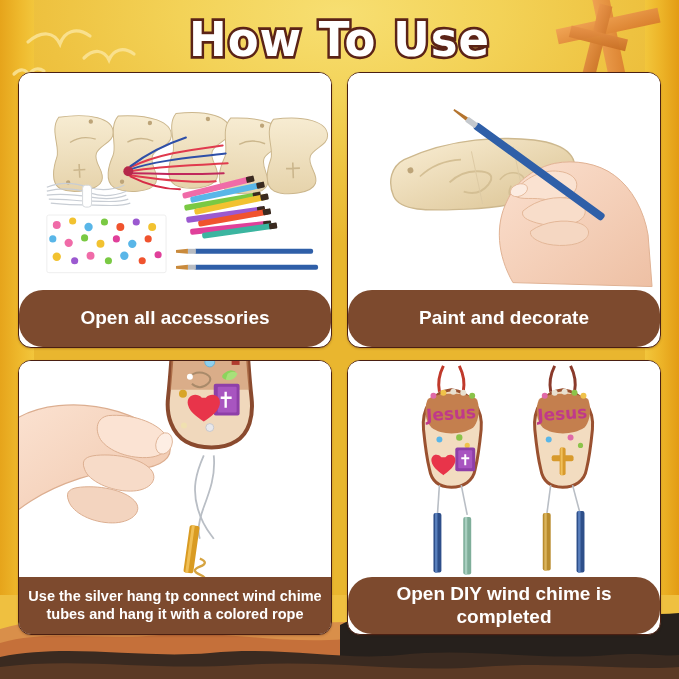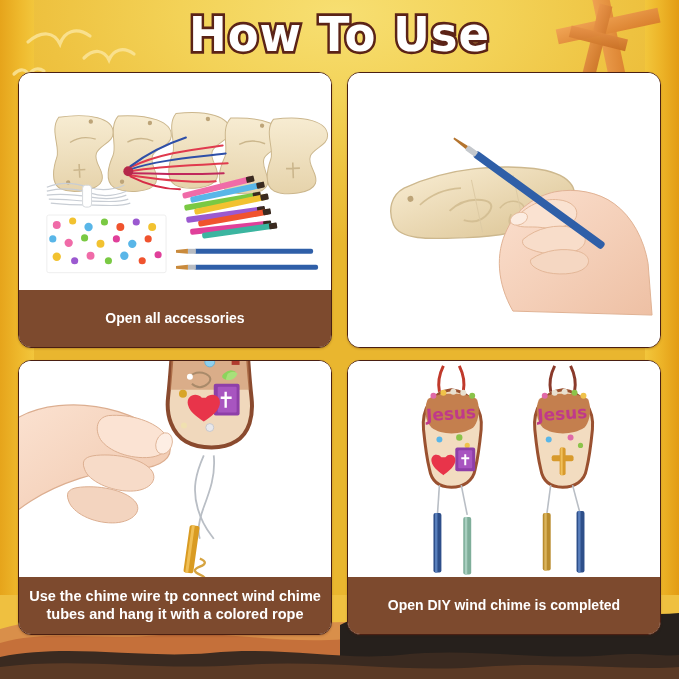--- a/index.html
+++ b/index.html
@@ -28,21 +28,21 @@
 
   
   .birds{position:absolute;left:6px;top:6px;width:150px;height:100px;opacity:.85;}
 
   
   .crosses{position:absolute;right:-4px;top:-6px;width:140px;height:105px;}
 
   
   .title-wrap{
     position:absolute;left:0;right:0;top:8px;height:58px;
-    display:flex;align-items:flex-start;justify-content:center;
+    display:flex;align-items:flex-end;justify-content:center;
     z-index:6;
   }
   .title{
     font-size:45px;font-weight:bold;letter-spacing:1px;
     color:#ffffff;
     -webkit-text-stroke:5px #5b2317;
     paint-order:stroke fill;
     text-shadow:0 2px 0 rgba(90,35,20,.25);
     font-family:"DejaVu Sans", sans-serif;
     transform:scaleY(1.06);
@@ -68,21 +68,21 @@
   .photo{flex:1 1 auto;position:relative;background:#fff;overflow:hidden;}
   .caption{
     background:#7d4a2e;
     color:#ffffff;
     text-align:center;
     font-weight:bold;
     display:flex;align-items:center;justify-content:center;
     line-height:1.18;
     padding:4px 8px;
   }
-  .caption.big{font-size:14px;height:49px;}
+  .caption.big{font-size:19px;height:49px;border-radius:24px;}
   .caption.small{font-size:14.5px;height:49px;}
 
   svg{display:block;}
 </style>
 </head>
 <body>
 
 <div class="stage">
 
   <div class="bg-base"></div>
@@ -331,20 +331,21 @@
             <ellipse cx="172" cy="115" rx="9" ry="6" fill="#fcece1" stroke="#e3b697" stroke-width=".8" transform="rotate(-22 172 115)"></ellipse>
           </g>
 
           <g transform="translate(130,46) rotate(36)">
             <rect x="0" y="0" width="160" height="8" rx="3" fill="#2f5fa8"></rect>
             <rect x="-10" y="1" width="12" height="6" rx="1" fill="#c4c8cd"></rect>
             <path d="M-10 2 L-26 3.3 L-26 5 L-10 6 Z" fill="#b4742e"></path>
           </g>
         </svg>
       </div>
+      <div class="caption big">Paint and decorate</div>
     </div>
 
     <div class="card">
       <div class="photo">
         <svg viewBox="0 0 314 212" width="100%" height="100%" preserveAspectRatio="xMidYMid meet">
           <rect width="314" height="212" fill="#ffffff"></rect>
           <defs>
             <linearGradient id="skin3" x1="0" y1="0" x2="1" y2="1">
               <stop offset="0%" stop-color="#fce4d4"></stop>
                 <stop offset="100%" stop-color="#eec3a7"></stop>
@@ -385,21 +386,21 @@
           <g transform="translate(172,162) rotate(8)">
             <rect x="0" y="0" width="10" height="48" rx="2" fill="#d99b22"></rect>
             <rect x="2" y="0" width="3" height="48" fill="#f0bf55"></rect>
           </g>
 
           <g stroke="#d6a441" stroke-width="2.4" fill="none">
             <path d="M182 196 q10 4 0 8 q-10 4 0 8 q10 4 0 8"></path>
           </g>
         </svg>
       </div>
-      <div class="caption small">Use the chime wire tp connect wind chime tubes and hang it with a colored rope</div>
+      <div class="caption small">Use the silver hang tp connect wind chime tubes and hang it with a colored rope</div>
     </div>
 
     <div class="card">
       <div class="photo">
         <svg viewBox="0 0 314 212" width="100%" height="100%" preserveAspectRatio="xMidYMid meet">
           <rect width="314" height="212" fill="#ffffff"></rect>
 
           <g transform="translate(78,2)">
             <path d="M18 0 C14 8 12 16 14 26" stroke="#c0392b" stroke-width="3" fill="none"></path>
             <path d="M34 0 C38 8 40 16 38 26" stroke="#c0392b" stroke-width="3" fill="none"></path>

